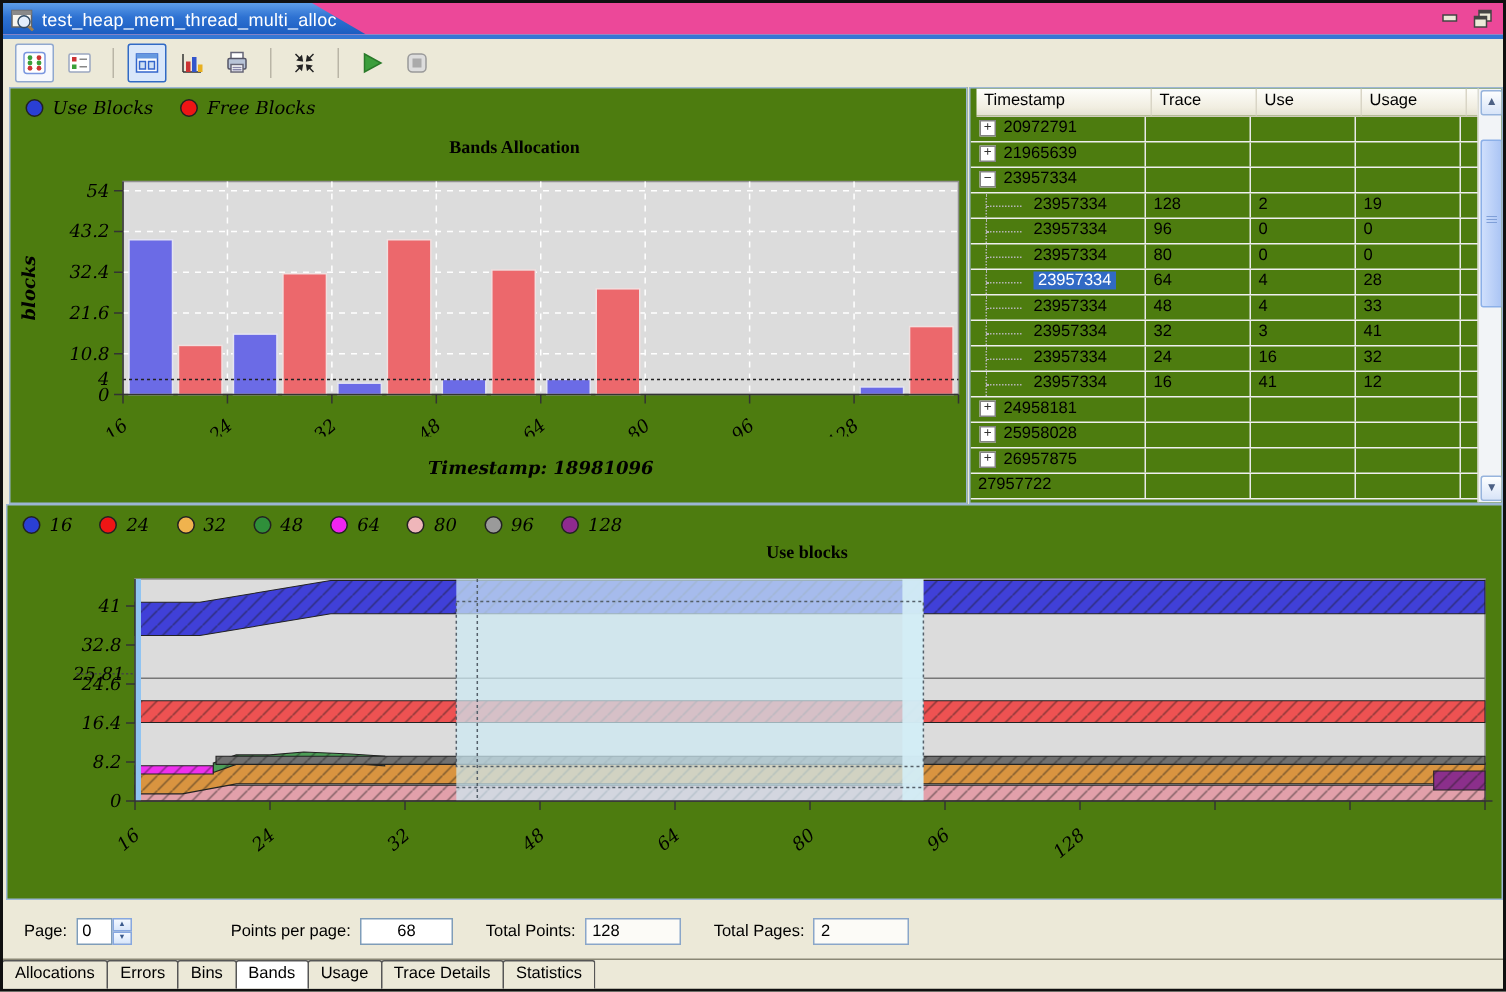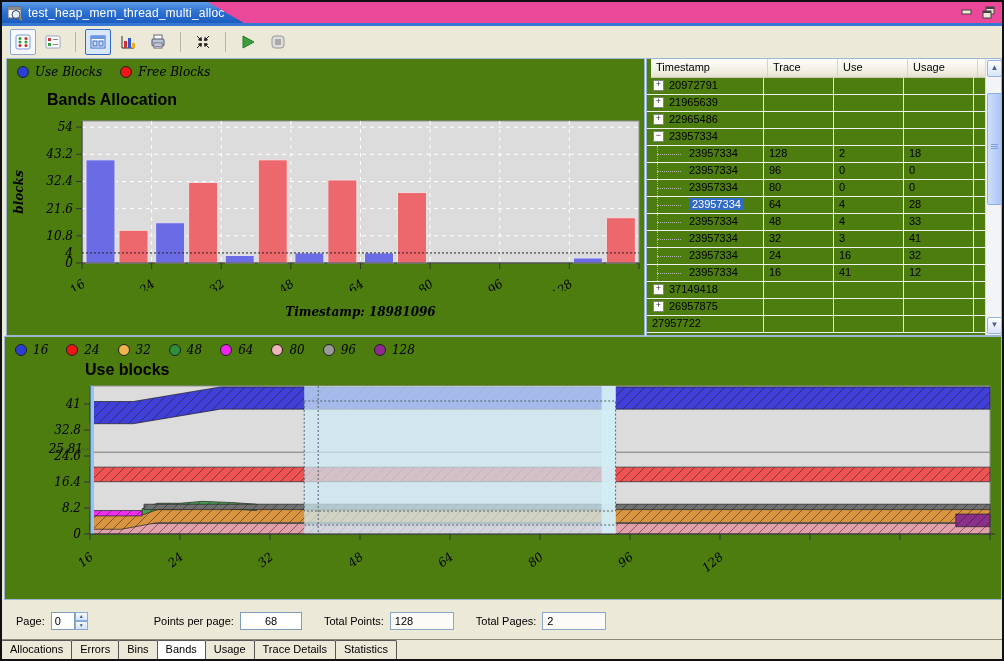--- a/index.html
+++ b/index.html
@@ -25,21 +25,21 @@
   
   .panel{position:absolute;background:#4d7c0f;border:1px solid #9cb6d4;box-sizing:border-box;}
   #bands-panel{left:4px;top:56px;width:639px;height:278px;}
   #table-panel{left:644px;top:56px;width:356px;height:278px;overflow:hidden;}
   #use-panel{left:2px;top:334px;width:998px;height:264px;}
   
   .legendrow{position:absolute;left:10px;top:6px;display:flex;align-items:center;gap:18px;}
   .legenditem{display:flex;align-items:center;gap:6px;}
   .legenddot{width:12px;height:12px;border-radius:50%;border:1px solid #222;box-sizing:border-box;}
   .legendlbl{font-family:"DejaVu Serif",serif;font-style:italic;font-size:12px;}
-  .charttitle{position:absolute;text-align:left;font-weight:bold;font-size:16px;font-family:Liberation Sans, sans-serif;}
+  .charttitle{position:absolute;text-align:center;font-weight:bold;font-size:12px;font-family:Liberation Serif, serif;}
   #bands-title{left:40px;right:5px;top:32px;}
   #use-title{left:80px;right:10px;top:24px;}
   .chartsub{position:absolute;left:75px;right:5px;top:246px;text-align:center;
     font-family:"DejaVu Serif",serif;font-style:italic;font-weight:bold;font-size:12px;}
   
   #thead{position:absolute;left:4px;top:0;right:15px;height:18px;display:flex;
     background:linear-gradient(to bottom,#fefefb,#f1eee1 70%,#e5e1d0);border-bottom:1px solid #cfcbba;}
   .hcell{box-sizing:border-box;padding:2px 0 0 5px;border-right:1px solid #d9d5c6;height:18px;}
   #tbody{position:absolute;left:0;top:19px;right:15px;bottom:0;overflow:hidden;}
   .trow{display:flex;height:16px;line-height:15px;border-bottom:1px solid #efefef;position:relative;}
@@ -272,36 +272,30 @@
           <div class="tcell c-use"></div>
           <div class="tcell c-fr"></div>
         </div>
         <div class="trow">
           <div class="tcell c-ts"><span class="expander">+</span><span class="ts-label">21965639</span></div>
           <div class="tcell c-sz"></div>
           <div class="tcell c-use"></div>
           <div class="tcell c-fr"></div>
         </div>
         <div class="trow">
-          <div class="tcell c-ts"><span class="expander">+</span><span class="ts-label">22965486</span></div>
-          <div class="tcell c-sz"></div>
-          <div class="tcell c-use"></div>
-          <div class="tcell c-fr"></div>
-        </div>
-        <div class="trow">
           <div class="tcell c-ts"><span class="expander">−</span><span class="ts-label">23957334</span></div>
           <div class="tcell c-sz"></div>
           <div class="tcell c-use"></div>
           <div class="tcell c-fr"></div>
         </div>
         <div class="trow child">
           <div class="tcell c-ts"><span class="ts-label">23957334</span></div>
           <div class="tcell c-sz">128</div>
           <div class="tcell c-use">2</div>
-          <div class="tcell c-fr">18</div>
+          <div class="tcell c-fr">19</div>
         </div>
         <div class="trow child">
           <div class="tcell c-ts"><span class="ts-label">23957334</span></div>
           <div class="tcell c-sz">96</div>
           <div class="tcell c-use">0</div>
           <div class="tcell c-fr">0</div>
         </div>
         <div class="trow child">
           <div class="tcell c-ts"><span class="ts-label">23957334</span></div>
           <div class="tcell c-sz">80</div>
@@ -332,21 +326,27 @@
           <div class="tcell c-use">16</div>
           <div class="tcell c-fr">32</div>
         </div>
         <div class="trow child">
           <div class="tcell c-ts"><span class="ts-label">23957334</span></div>
           <div class="tcell c-sz">16</div>
           <div class="tcell c-use">41</div>
           <div class="tcell c-fr">12</div>
         </div>
         <div class="trow">
-          <div class="tcell c-ts"><span class="expander">+</span><span class="ts-label">37149418</span></div>
+          <div class="tcell c-ts"><span class="expander">+</span><span class="ts-label">24958181</span></div>
+          <div class="tcell c-sz"></div>
+          <div class="tcell c-use"></div>
+          <div class="tcell c-fr"></div>
+        </div>
+        <div class="trow">
+          <div class="tcell c-ts"><span class="expander">+</span><span class="ts-label">25958028</span></div>
           <div class="tcell c-sz"></div>
           <div class="tcell c-use"></div>
           <div class="tcell c-fr"></div>
         </div>
         <div class="trow">
           <div class="tcell c-ts"><span class="expander">+</span><span class="ts-label">26957875</span></div>
           <div class="tcell c-sz"></div>
           <div class="tcell c-use"></div>
           <div class="tcell c-fr"></div>
         </div>

